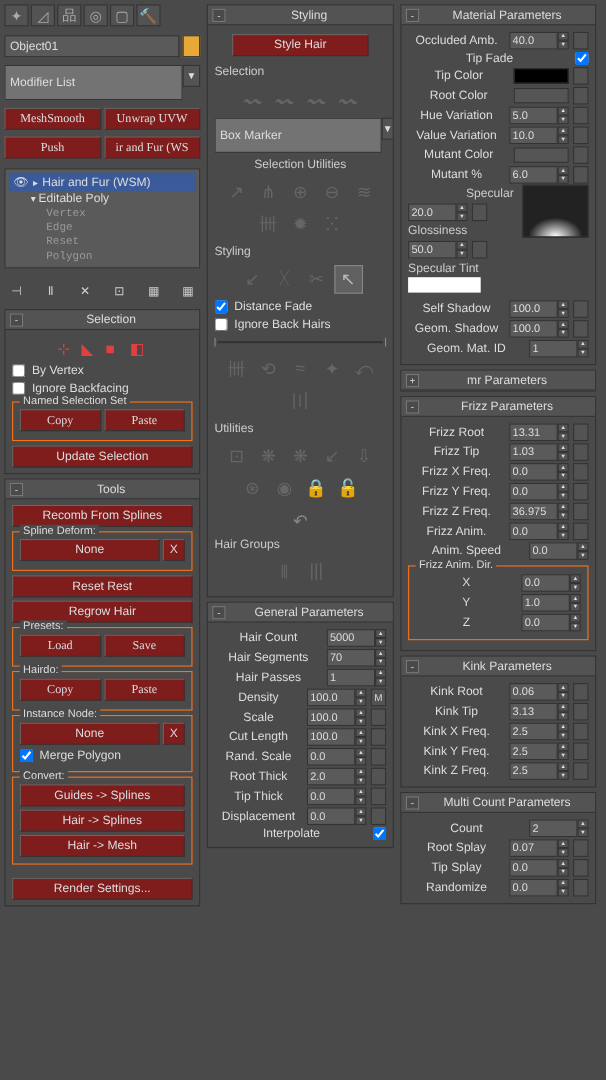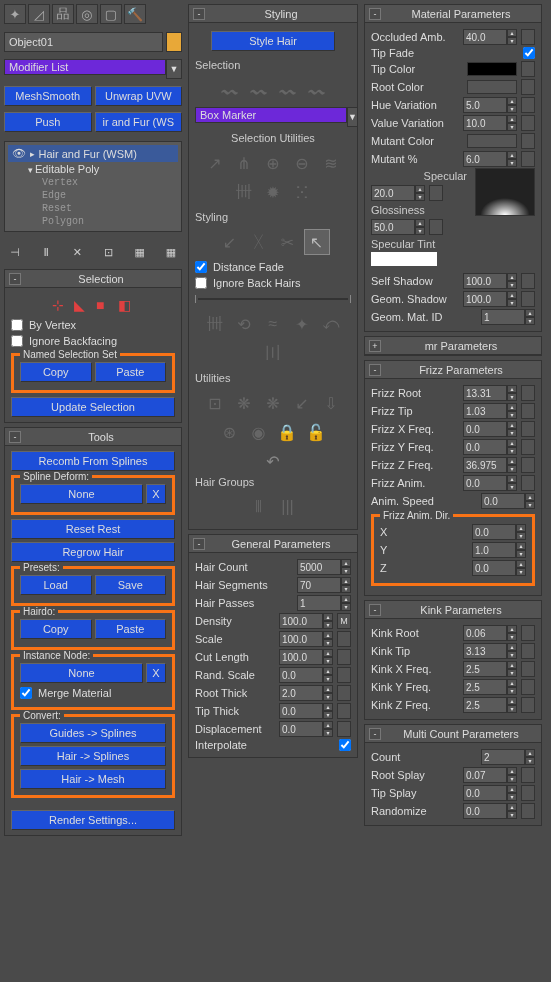--- a/index.html
+++ b/index.html
@@ -11,26 +11,26 @@
 .col3 { width: 178px; }
 
 .toolbar { display: flex; gap: 2px; margin-bottom: 4px; height: 20px; }
 .toolbar .tbtn { width: 22px; height: 20px; background: #535353; border: 1px solid #333; display: flex; align-items: center; justify-content: center; color: #aaa; font-size: 13px; }
 
 .textline { display: flex; gap: 3px; margin-bottom: 3px; }
 .textline input[type=text] { flex: 1; background: #5a5a5a; border: 1px solid #333; padding: 2px 4px; color: #ddd; height: 20px; }
 .swatch-sm { width: 16px; height: 20px; background: #e8a838; border: 1px solid #333; }
 
 .dropdown { display: flex; margin-bottom: 3px; }
-.dropdown input { flex: 1; background: #6d28d9; border: 1px solid #333; padding: 2px 4px; color: #ddd; height: 16px; }
+.dropdown input { flex: 1; background: #737373; border: 1px solid #333; padding: 2px 4px; color: #ddd; height: 32px; }
 .dropdown .dd-btn { width: 16px; height: 20px; background: #535353; border: 1px solid #333; display: flex; align-items: center; justify-content: center; font-size: 9px; }
 
 .btn-row { display: flex; gap: 3px; margin-bottom: 2px; }
-.btn { background: #1d4ed8; border: 1px solid #666; border-bottom-color: #333; border-right-color: #333; padding: 3px 6px; color: #ddd; text-align: center; cursor: pointer; min-height: 20px; display:flex;align-items:center;justify-content:center;}
-.btn-half { flex: 1; }
+.btn { background: #7f1d1d; border: 1px solid #666; border-bottom-color: #333; border-right-color: #333; padding: 3px 6px; color: #ddd; text-align: center; cursor: pointer; min-height: 20px; display:flex;align-items:center;justify-content:center;}
+.btn-half { flex: 1; font-family: Liberation Serif, serif; }
 
 .tree { background: #5a5a5a; border: 1px solid #333; padding: 3px; margin: 3px 0; }
 .tree-hdr { background: #3a5a9a; color: #fff; padding: 2px 4px; display: flex; align-items: center; gap: 4px; }
 .tree-item { padding: 1px 0 1px 20px; color: #999; font-size:10px; }
 .tree-sub { padding-left: 34px; font-family: Liberation Mono, monospace; }
 
 .iconstrip { display: flex; gap: 6px; padding: 4px 2px; justify-content: space-between; }
 .iconstrip .ic { width: 18px; height: 18px; display:flex;align-items:center;justify-content:center; color:#ccc; font-size:11px;}
 
 .panel { border: 1px solid #333; background: #4a4a4a; }
@@ -40,30 +40,30 @@
 .panel-body { padding: 5px 6px; }
 
 .sel-icons { display: flex; gap: 6px; justify-content: center; padding: 4px 0; }
 .sel-icons .si { width: 16px; height: 16px; }
 .si-red { color:#e04040; font-size:14px;}
 
 .check-row { display: flex; align-items: flex-start; gap: 6px; padding: 2px 0; }
 .check-row input[type=checkbox] { width: 12px; height: 12px; }
 .check-row label { font-size: 11px; }
 
-.group { border: 3px solid #f97316; padding: 6px; margin: 4px 0; position: relative; }
+.group { border: 1px solid #f97316; padding: 6px; margin: 4px 0; position: relative; }
 .group-title { position: absolute; top: -7px; left: 6px; background: #4a4a4a; padding: 0 3px; font-size: 10px; }
 
 .icon-grid { display: flex; flex-wrap: wrap; gap: 3px; justify-content: center; padding: 4px 0; }
 .icon-grid .ig { width: 26px; height: 26px; background: #4a4a4a; border: 1px solid transparent; display:flex;align-items:center;justify-content:center; font-size:16px; color:#bbb;}
 .icon-grid .ig.sel { border-color: #888; background: #606060; }
 .icon-grid .ig.dim { color: #666; }
 
 .param-row { display: flex; align-items: center; gap: 4px; padding: 1px 0; }
-.param-row .label { flex: 1; text-align: left; font-size: 11px; }
+.param-row .label { flex: 1; text-align: center; font-size: 11px; }
 .param-row .spinner { display: flex; }
 .param-row .spinner input { width: 44px; height: 16px; background: #5a5a5a; border: 1px solid #333; padding: 0 2px; color: #ddd; font-size: 10px; }
 .param-row .spinner .arrows { display: flex; flex-direction: column; }
 .param-row .spinner .arrows div { width: 10px; height: 8px; background: #535353; border: 1px solid #333; font-size: 6px; line-height:6px; text-align:center;}
 .param-row .swatch { width: 50px; height: 14px; border: 1px solid #333; }
 .param-row input[type=checkbox] { width: 12px; height: 12px; }
 .param-row .m-btn { width:14px;height:16px; background:#535353; border:1px solid #333; font-size:9px; display:flex;align-items:center;justify-content:center;}
 
 .swatch-black { background: #000; }
 .swatch-gray { background: #555; }
@@ -195,21 +195,21 @@
         </div>
       </div>
       <div class="group">
           <div class="group-title">Instance Node:</div>
         <div class="btn-row">
           <div class="btn" style="flex:1">None</div>
           <div class="btn" style="width:20px">X</div>
         </div>
         <div class="check-row">
             <input type="checkbox" checked="" style="">
-            <label>Merge Material</label>
+            <label>Merge Polygon</label>
           </div>
       </div>
       <div class="group">
           <div class="group-title">Convert:</div>
         <div class="btn" style="width:100%;margin-bottom:3px">Guides -&gt; Splines</div>
         <div class="btn" style="width:100%;margin-bottom:3px">Hair -&gt; Splines</div>
         <div class="btn" style="width:100%">Hair -&gt; Mesh</div>
       </div>
       <div class="btn" style="width:100%;margin-top:12px">Render Settings...</div>
     </div>

